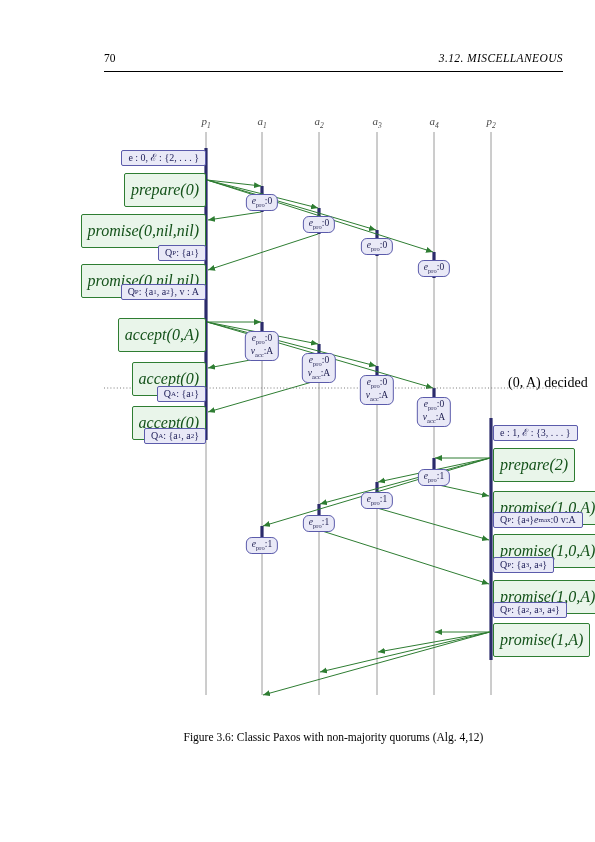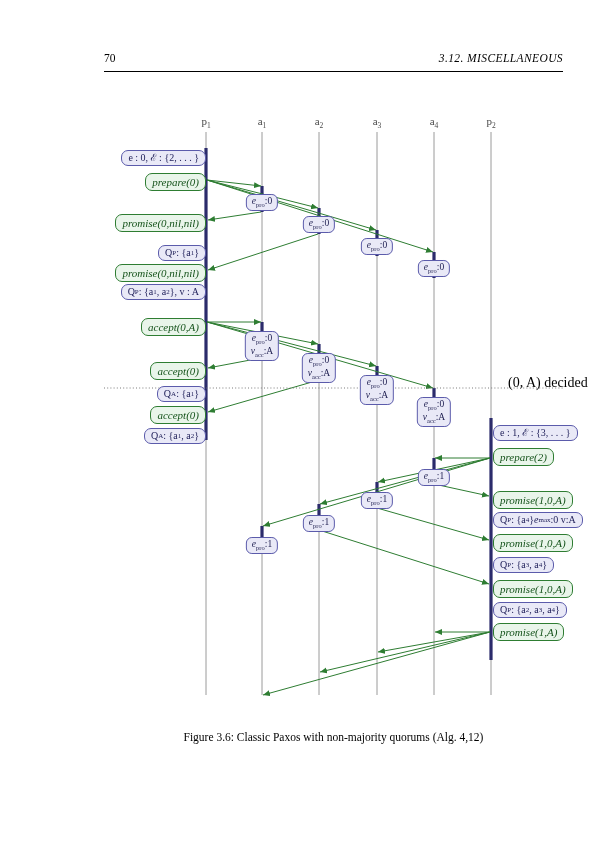--- a/index.html
+++ b/index.html
@@ -23,39 +23,39 @@
   }
   #header .rule{
     position:absolute;left:0;top:19px;width:459px;height:1.1px;background:#000;
   }
 
   
   #figure{position:absolute;left:0;top:100px;width:595px;height:620px;}
   #figsvg{position:absolute;left:0;top:0;}
 
   .lifelabel{
-    position:absolute;font-size:11px;color:#4a4a4a;
+    position:absolute;font-style:italic;font-size:11px;color:#4a4a4a;
     font-family:"Liberation Serif",serif;transform:translateX(-50%);
     white-space:nowrap;
   }
   .lifelabel sub{font-size:7.5px;}
 
   
   .box{
     position:absolute;box-sizing:border-box;
-    border-radius:7px;border:1.1px solid;
+    border-radius:2px;border:1.1px solid;
     font-family:"Liberation Serif",serif;
     white-space:nowrap;line-height:1;
     display:flex;align-items:center;justify-content:center;
     padding:0 6px;
     text-align:right;
   }
   .msg{
     border-color:#2e7d32;background:#e9f5ea;color:#14521a;
-    font-style:italic;font-size:11px;height:18px;
+    font-style:italic;font-size:16px;height:34px;
   }
   .state{
     border-color:#5b5bab;background:#e9e9f7;color:#23235c;
     font-size:10px;height:16px;
   }
   .state sub{font-size:7px;}
   .msg.right,.state.right{justify-content:flex-start;}
   .small{
     position:absolute;box-sizing:border-box;border-radius:6px;
     border:1.1px solid #5b5bab;background:#e9e9f7;color:#1c1c4e;

